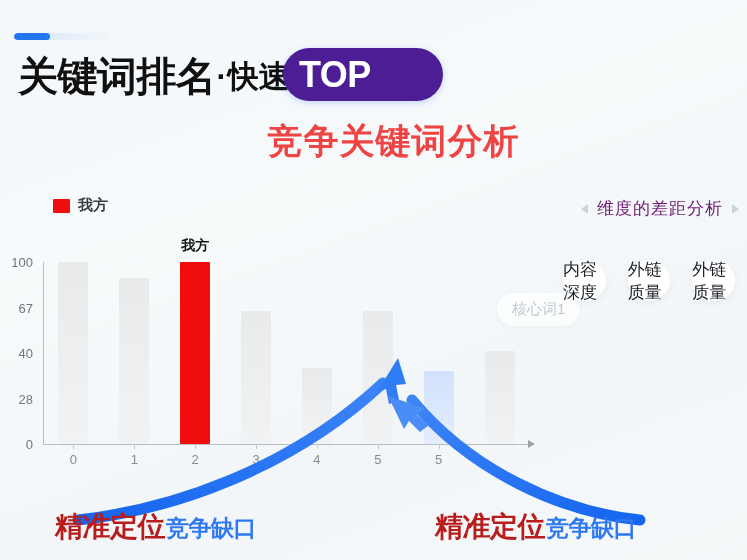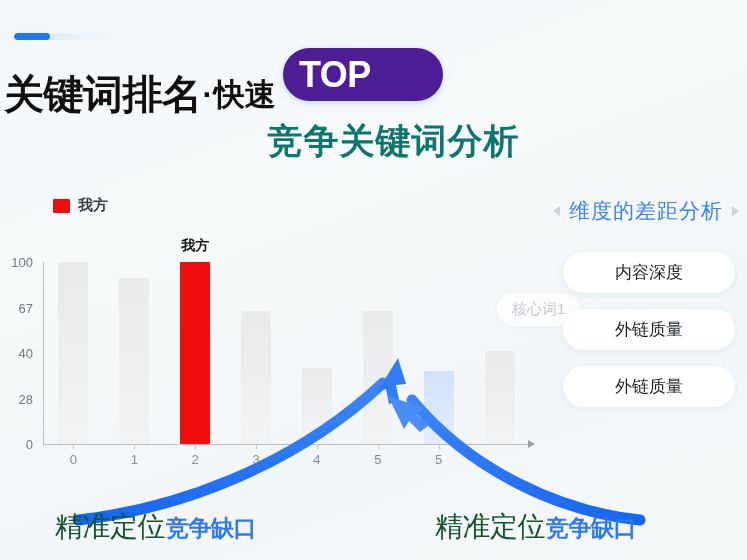--- a/index.html
+++ b/index.html
@@ -33,27 +33,26 @@
     position: absolute;
     left: 0; top: 0; bottom: 0;
     width: 38%;
     background: #2277ee;
     border-radius: 4px;
   }
 
   
   #headline {
     position: absolute;
-    left: 4px;
+    left: 18px;
     top: 48px;
     height: 56px;
     display: flex;
     align-items: center;
     white-space: nowrap;
-    margin-top: 18px;
   }
   #headline .h-main {
     font-size: 40px;
     font-weight: 700;
     letter-spacing: -0.5px;
     color: #101010;
     line-height: 1;
   }
   #headline .h-sub {
     font-size: 31px;
@@ -101,21 +100,21 @@
 
   
   #subtitle {
     position: absolute;
     top: 118px;
     left: 0;
     width: 747px;
     text-align: center;
     font-size: 35px;
     font-weight: 700;
-    color: #0f766e;
+    color: #ef4444;
     letter-spacing: 1px;
     padding-left: 40px;
   }
 
   
   #chart-header {
     position: absolute;
     left: 18px;
     top: 196px;
     display: flex;
@@ -154,22 +153,22 @@
   }
   #right-header .arrow-tri {
     width: 0; height: 0;
     border-top: 5px solid transparent;
     border-bottom: 5px solid transparent;
     opacity: 0.55;
   }
   #right-header .tri-left  { border-right: 7px solid #aeb7bf; }
   #right-header .tri-right { border-left: 7px solid #aeb7bf; }
   #right-header .rh-label {
-    font-size: 21px;
-    color: #3b82f6;
+    font-size: 17px;
+    color: #701a75;
     letter-spacing: 1px;
   }
 
   
   #chart {
     position: absolute;
     left: 0;
     top: 248px;
     width: 560px;
     height: 215px;
@@ -269,25 +268,24 @@
     padding: 7px 15px;
     font-size: 15px;
     color: #c3c8cd;
     box-shadow: 0 1px 4px rgba(120,130,140,0.07);
   }
 
   
   #pills {
     position: absolute;
     right: 12px;
-    top: 252px;
+    top: 260px;
     width: 172px;
     display: flex;
-    flex-direction: column;
-    gap: 16px;
+    gap: 22px;
   }
   .pill {
     background: #ffffff;
     border-radius: 21px;
     height: 41px;
     display: flex;
     align-items: center;
     justify-content: center;
     font-size: 17px;
     color: #1b1f24;
@@ -308,22 +306,22 @@
     position: absolute;
     bottom: 14px;
     display: flex;
     align-items: baseline;
     white-space: nowrap;
   }
   #caption-left  { left: 55px; }
   #caption-right { left: 435px; }
   .caption .cap-strong {
     font-size: 28px;
-    font-weight: 400;
-    color: #14532d;
+    font-weight: 700;
+    color: #b91c1c;
     letter-spacing: -0.5px;
   }
   .caption .cap-weak {
     font-size: 23px;
     font-weight: 700;
     color: #2e79f2;
     letter-spacing: -0.5px;
     margin-left: 1px;
   }
 </style>

